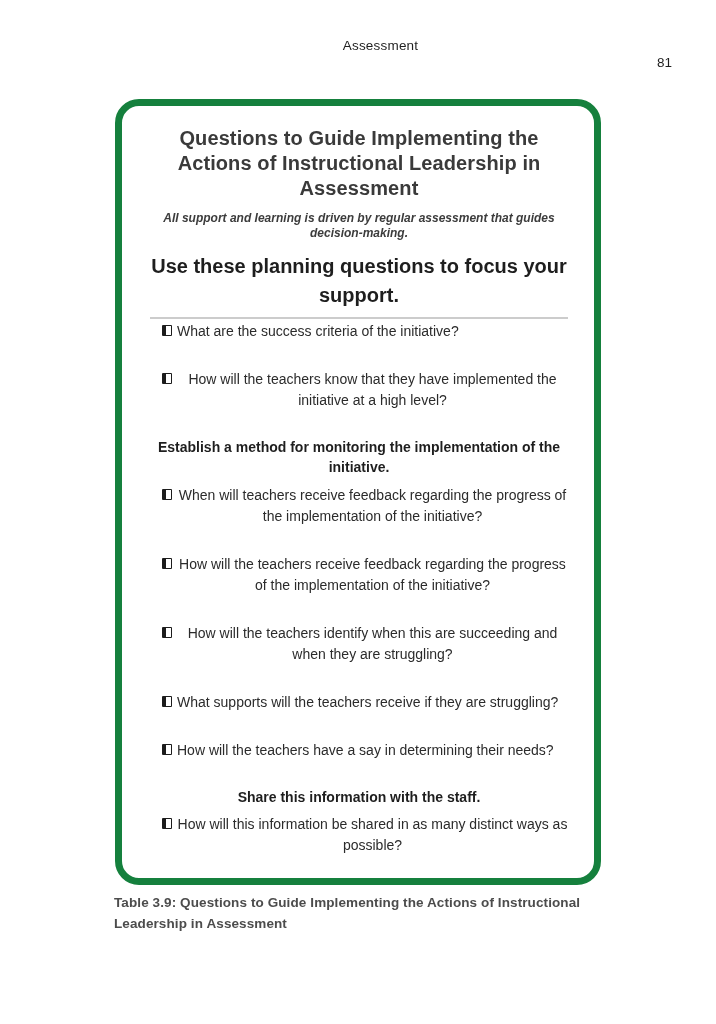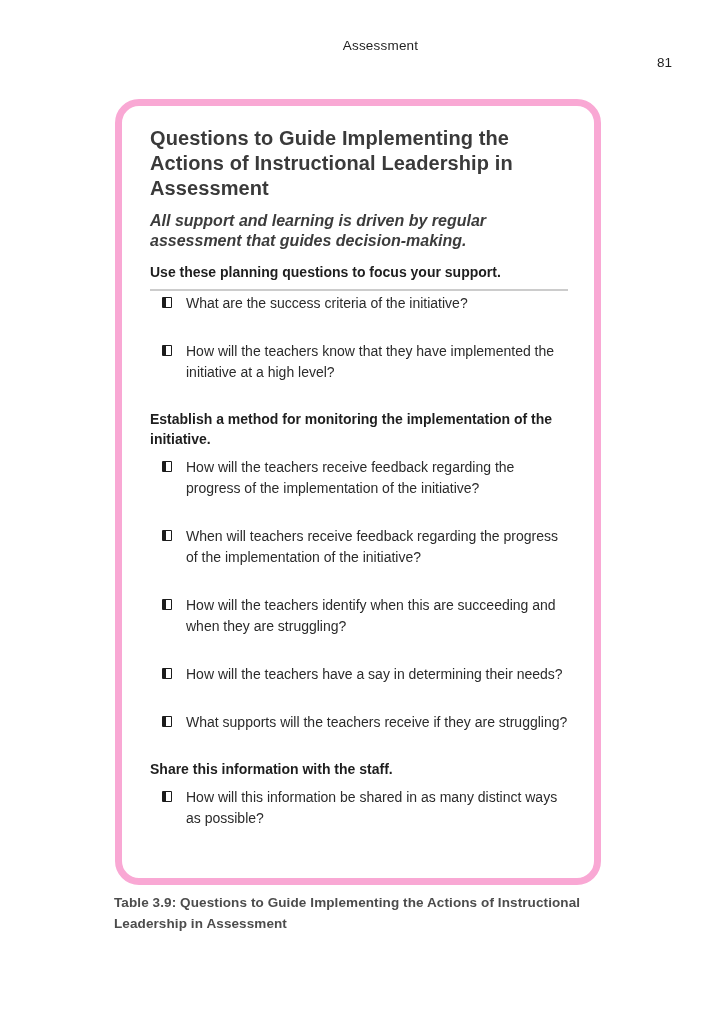--- a/index.html
+++ b/index.html
@@ -31,66 +31,67 @@
     right: 44px; top: 17px;
     font-size: 13.5px;
     color: #1f1f1f;
   }
 
   
   .table-box {
     position: absolute;
     left: 115px; top: 99px;
     width: 486px; height: 786px;
-    border: 7px solid #f9a8d4;
+    border: 7px solid #15803d;
     border-radius: 24px;
     background: #ffffff;
     padding: 20px 26px 0 28px;
     overflow: hidden;
+    text-align: center;
   }
 
   .box-title {
     font-size: 20px;
     font-weight: bold;
     line-height: 1.26;
     color: #3a3a3a;
     letter-spacing: 0.1px;
     margin-bottom: 9px;
   }
   .box-subtitle {
-    font-size: 16px;
+    font-size: 12px;
     font-style: italic;
     font-weight: 600;
     line-height: 1.3;
     color: #3c3c3c;
     margin-bottom: 10px;
   }
   .box-intro {
-    font-size: 14px;
+    font-size: 20px;
     font-weight: bold;
     color: #1e1e1e;
     line-height: 1.45;
   }
   .divider {
     border: none;
     border-top: 2px solid #cccccc;
     margin: 7px 0 2px 0;
   }
 
   .section-heading {
     font-size: 14px;
     font-weight: bold;
     color: #1e1e1e;
     line-height: 1.42;
     margin: 10px 0 7px 0;
   }
   .check-item {
     display: flex;
     align-items: flex-start;
-    gap: 14px;
+    gap: 5px;
     padding-left: 12px;
     margin-bottom: 27px;
   }
   .checkbox {
     flex: none;
     width: 10px; height: 11px;
     margin-top: 4px;
     border: 1.6px solid #1c1c1c;
     border-left-width: 4px;
     border-radius: 1px;
@@ -136,40 +137,40 @@
     <div class="check-item">
       <span class="checkbox"></span>
       <span class="check-text">How will the teachers know that they have implemented the initiative at a high level?</span>
     </div>
   </div>
 
   <div class="section">
     <div class="section-heading">Establish a method for monitoring the implementation of the initiative.</div>
     <div class="check-item">
       <span class="checkbox"></span>
-      <span class="check-text">How will the teachers receive feedback regarding the progress of the implementation of the initiative?</span>
+      <span class="check-text">When will teachers receive feedback regarding the progress of the implementation of the initiative?</span>
     </div>
     <div class="check-item">
       <span class="checkbox"></span>
-      <span class="check-text">When will teachers receive feedback regarding the progress of the implementation of the initiative?</span>
+      <span class="check-text">How will the teachers receive feedback regarding the progress of the implementation of the initiative?</span>
     </div>
   </div>
 
   <div class="section">
     <div class="check-item">
       <span class="checkbox"></span>
       <span class="check-text">How will the teachers identify when this are succeeding and when they are struggling?</span>
     </div>
     <div class="check-item">
       <span class="checkbox"></span>
-      <span class="check-text">How will the teachers have a say in determining their needs?</span>
+      <span class="check-text">What supports will the teachers receive if they are struggling?</span>
     </div>
     <div class="check-item">
       <span class="checkbox"></span>
-      <span class="check-text">What supports will the teachers receive if they are struggling?</span>
+      <span class="check-text">How will the teachers have a say in determining their needs?</span>
     </div>
   </div>
 
   <div class="section">
     <div class="section-heading">Share this information with the staff.</div>
     <div class="check-item">
       <span class="checkbox"></span>
       <span class="check-text">How will this information be shared in as many distinct ways as possible?</span>
     </div>
   </div>

